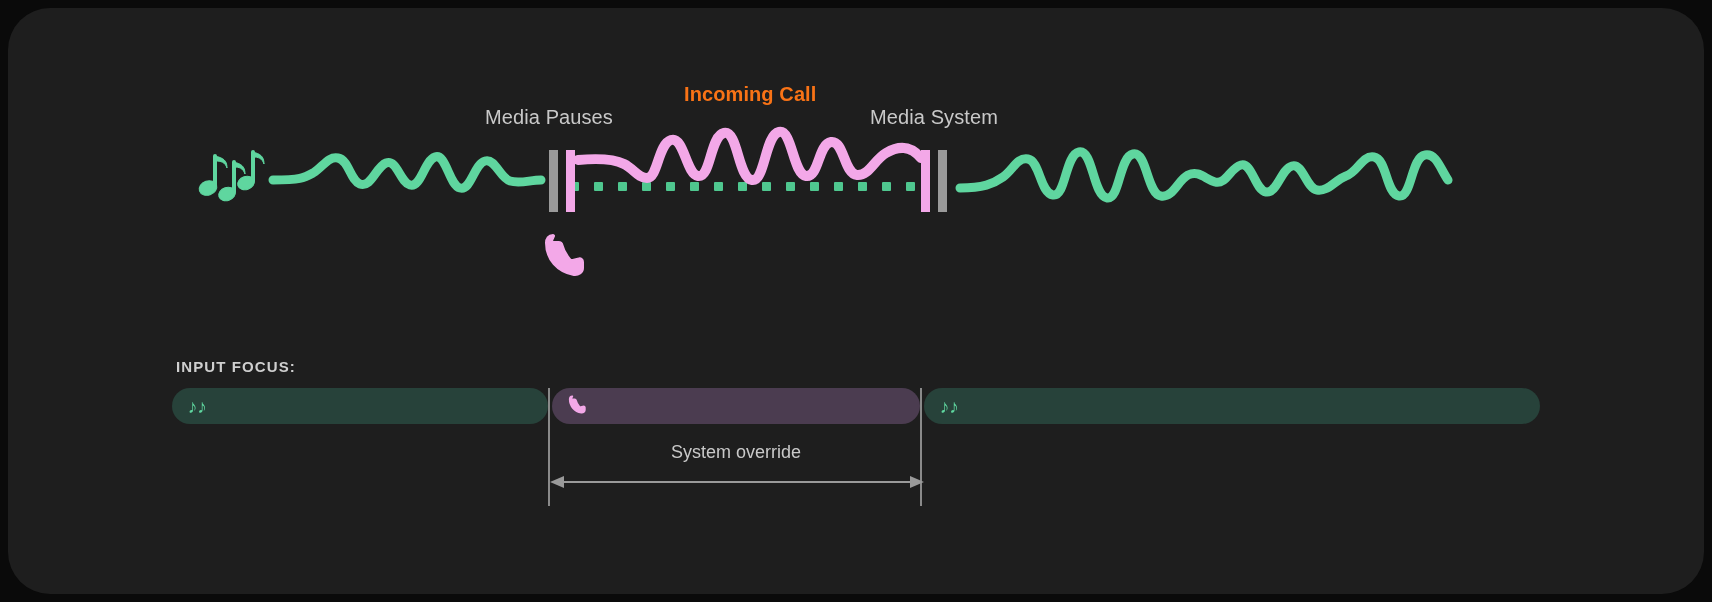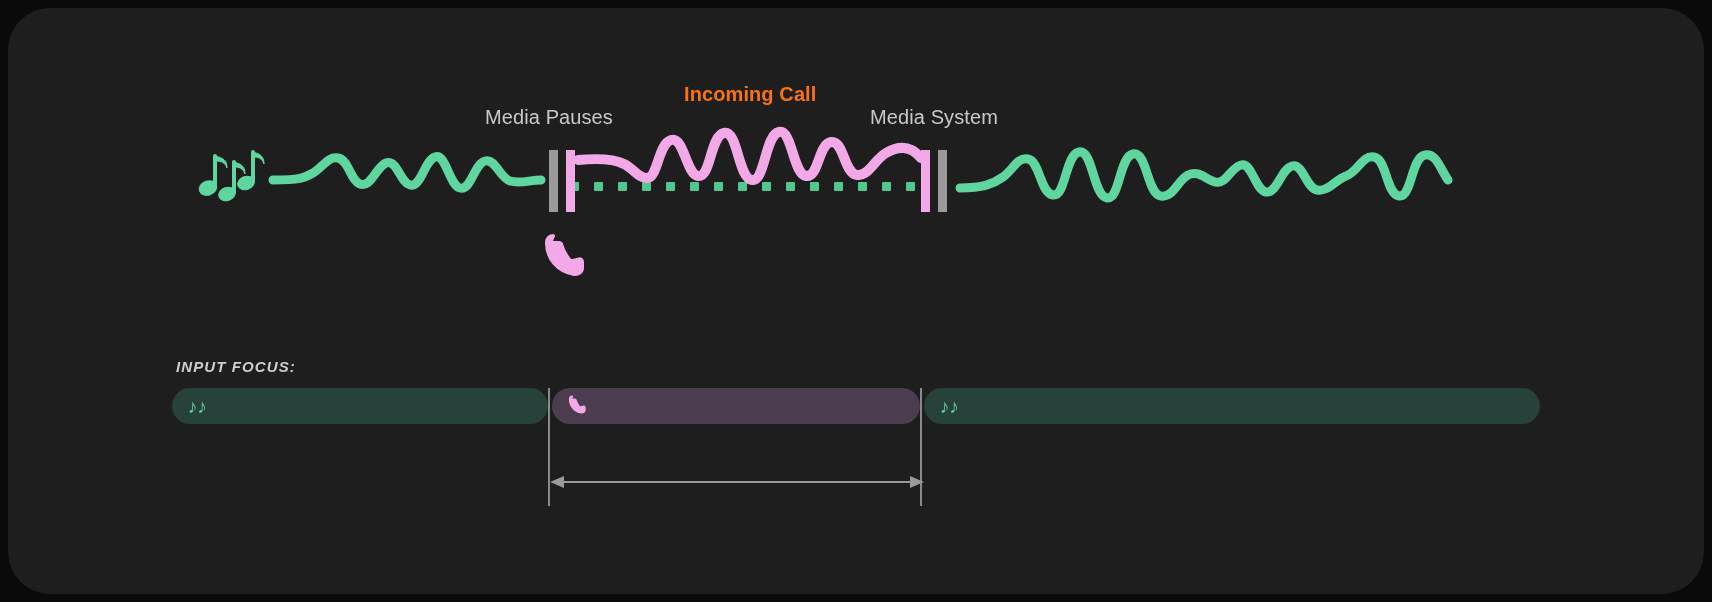--- a/index.html
+++ b/index.html
@@ -16,21 +16,21 @@
   .lbl-pause{left:477px;top:98px;color:#c9c9c9;text-align:center;}
   .lbl-resume{left:862px;top:98px;color:#c9c9c9;}
   .lbl-call{left:676px;top:75px;color:#f97316;font-weight:bold;}
 
   svg.wave{position:absolute;left:0;top:0;width:1696px;height:320px;overflow:visible;}
 
   .notes-icon{position:absolute;left:185px;top:140px;width:72px;height:56px;}
   .phone-icon{position:absolute;left:536px;top:225px;width:42px;height:44px;}
 
   
-  .focus-wrap{position:absolute;left:0;top:330px;width:1468px;height:256px;font-style:italic;}
+  .focus-wrap{position:absolute;left:0;top:330px;width:1468px;height:256px;}
   .focus-title{position:absolute;left:168px;top:20px;font-size:15px;font-weight:bold;
                letter-spacing:1.1px;color:#cfcfcf;}
 
   .pill{position:absolute;top:50px;height:36px;border-radius:18px;
         display:flex;align-items:center;}
   .pill.media{background:#27423a;}
   .pill.call{background:#4b3c50;}
   .pill-ico{margin-left:16px;font-size:19px;line-height:1;}
   .pill.media .pill-ico{color:#5fd69f;}
   .pill.call .pill-ico{color:#f0a8e8;}
@@ -174,20 +174,21 @@
                    C21 21.5 18.5 17 17.5 12.5 C17.2 11 16 10 14.5 10 L9.5 10
                    C8 10 7 8.8 7 7.3 Z" fill="#f3a8e8" stroke="#f3a8e8" stroke-width="4" stroke-linejoin="round"></path>
         </svg>
       </span>
     </div>
 
     <div class="pill media pill-c">
       <span class="pill-ico">♪♪</span>
     </div>
 
+    <div class="ovr-label">System override</div>
 
     <svg class="ovr-arrow" viewBox="0 0 378 24">
       <line x1="8" y1="12" x2="370" y2="12" stroke="#9a9a9a" stroke-width="2"></line>
       <polygon points="2,12 16,6 16,18" fill="#9a9a9a"></polygon>
       <polygon points="376,12 362,6 362,18" fill="#9a9a9a"></polygon>
     </svg>
   </div>
 </div>
 
 </body></html>

